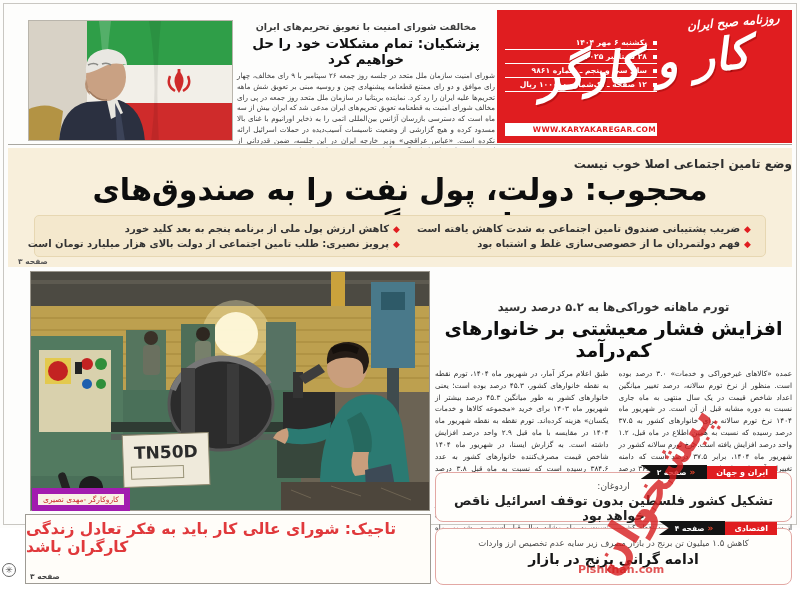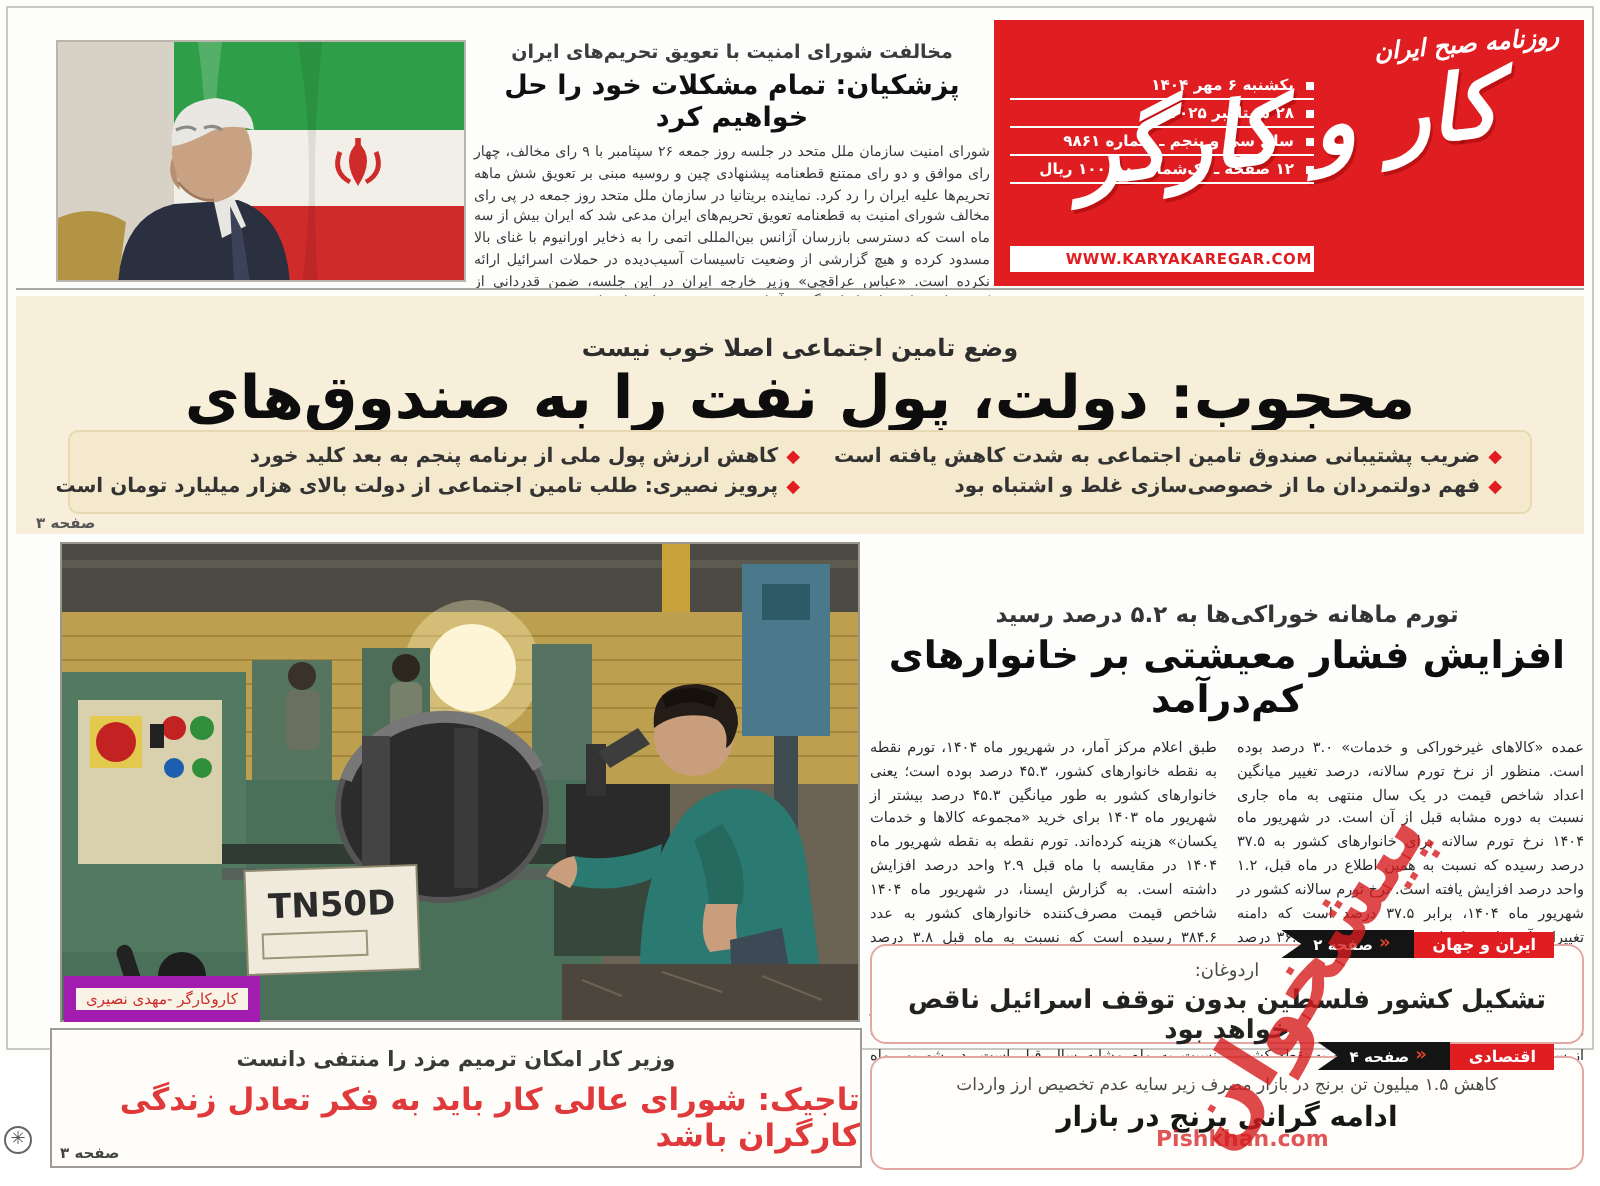--- a/index.html
+++ b/index.html
@@ -21,34 +21,34 @@
   .paper-title { position:absolute; right:42px; top:28px; color:#fff; font-size:45px; font-weight:bold; font-style:italic; transform:rotate(-7deg); letter-spacing:-1px; text-shadow:1px 2px 0 rgba(120,0,0,.35); }
   .datelist { position:absolute; left:8px; top:26px; width:152px; direction:rtl; }
   .dateline { position:relative; color:#fff; font-size:7.6px; font-weight:bold; padding:2px 10px 2px 0; border-bottom:1px solid #ffffff; white-space:nowrap; }
   .dateline .sq { position:absolute; right:0; top:5px; width:4px; height:4px; background:#fff; }
   .site-box { position:absolute; left:8px; bottom:7px; width:152px; height:13px; background:#fff; border:1px solid #fff; text-align:right; font-size:7.5px; font-weight:bold; color:#e01d20; line-height:12px; letter-spacing:.3px; }
 
   .hdiv { position:absolute; left:8px; top:144px; width:784px; border-top:1px solid #a9a7a1; }
 
   
   .lead-band { position:absolute; left:8px; top:148px; width:784px; height:119px; background:#f8efdb; }
-  .lead-kicker { text-align:center; font-size:12px; font-weight:bold; color:#2e2e2e; padding-top:19px; }
+  .lead-kicker { text-align:right; font-size:12px; font-weight:bold; color:#2e2e2e; padding-top:9px; }
   .lead-headline { text-align:center; font-size:30px; font-weight:bold; color:#0d0d0d; letter-spacing:-.5px; margin-top:1px; }
   .lead-bullets { position:absolute; left:26px; right:26px; top:67px; height:42px; background:#f4e8cd; border:1px solid #e7d7b2; border-radius:5px; direction:rtl; display:flex; padding:5px 14px; }
   .bcol { width:50%; display:flex; flex-direction:column; justify-content:space-around; }
   .bullet-item { font-size:10px; font-weight:bold; color:#333; white-space:nowrap; }
   .diamond { color:#e01d20; font-size:9px; margin-left:4px; }
   .lead-pageref { position:absolute; left:10px; bottom:1px; font-size:7.5px; font-weight:bold; color:#555; }
 
   
   .factory-photo { position:absolute; left:30px; top:271px; width:400px; height:240px; border:1px solid #9a968c; overflow:hidden; }
   .photo-credit { position:absolute; left:32px; top:488px; background:#f8f3e4; border:6px solid #a21caf; color:#cc2a2a; font-size:7.5px; font-weight:normal; padding:1px 5px; direction:rtl; z-index:4; }
   .wage-box { position:absolute; left:25px; top:514px; width:406px; height:70px; background:#fffdf9; border:1px solid #9e9b94; }
   .wage-kicker { text-align:center; font-size:10.5px; font-weight:bold; color:#3a3a3a; margin-top:9px; }
-  .wage-headline { text-align:right; font-size:15.5px; font-weight:bold; color:#e0393c; margin-top:5px; }
+  .wage-headline { text-align:left; font-size:15.5px; font-weight:bold; color:#e0393c; margin-top:5px; }
   .wage-pageref { position:absolute; left:4px; bottom:2px; font-size:7.5px; font-weight:bold; color:#444; }
 
   
   .infl { position:absolute; left:435px; top:271px; width:357px; direction:rtl;margin-top:29px; }
   .infl-kicker { text-align:center; font-size:11.5px; font-weight:bold; color:#343434; letter-spacing:1px; }
   .infl-headline { text-align:center; font-size:19px; font-weight:bold; color:#0e0e0e; margin-top:3px; }
   .infl-cols { display:flex; flex-direction:row-reverse; gap:10px; margin-top:7px; }
   .infl-col { width:50%; font-size:7.3px; line-height:1.62; text-align:justify; color:#2c2c2c; }
   .infl-cont { font-weight:bold; font-size:8.5px; color:#111; display:block; text-align:center; margin-top:3px; }
 
@@ -239,21 +239,20 @@
       <g stroke="#6d6352" stroke-width="1">
           <line x1="260" y1="218" x2="280" y2="226"></line>
           <line x1="300" y1="214" x2="330" y2="224"></line>
           <line x1="350" y1="216" x2="380" y2="228"></line>
         </g>
     </svg>
   </div>
   <div class="photo-credit">کاروکارگر -مهدی نصیری</div>
 
   <div class="wage-box">
-    <div class="wage-kicker">وزیر کار امکان ترمیم مزد را منتفی دانست</div>
     <div class="wage-headline">تاجیک: شورای عالی کار باید به فکر تعادل زندگی کارگران باشد</div>
     <div class="wage-pageref">صفحه ۳</div>
   </div>
 
   <div class="infl">
     <div class="infl-kicker">تورم ماهانه خوراکی‌ها به ۵.۲ درصد رسید</div>
     <div class="infl-headline">افزایش فشار معیشتی بر خانوارهای کم‌درآمد</div>
     <div class="infl-cols">
       <div class="infl-col">طبق اعلام مرکز آمار، در شهریور ماه ۱۴۰۴، تورم نقطه به نقطه خانوارهای کشور، ۴۵.۳ درصد بوده است؛ یعنی خانوارهای کشور به طور میانگین ۴۵.۳ درصد بیشتر از شهریور ماه ۱۴۰۳ برای خرید «مجموعه کالاها و خدمات یکسان» هزینه کرده‌اند. تورم نقطه به نقطه شهریور ماه ۱۴۰۴ در مقایسه با ماه قبل ۲.۹ واحد درصد افزایش داشته است. به گزارش ایسنا، در شهریور ماه ۱۴۰۴ شاخص قیمت مصرف‌کننده خانوارهای کشور به عدد ۳۸۴.۶ رسیده است که نسبت به ماه قبل ۳.۸ درصد افزایش، نسبت به ماه مشابه سال قبل ۴۵.۳ درصد افزایش و در ۱۲ ماهه منتهی به ماه جاری نسبت به دوره مشابه سال قبل ۳۷.۵ درصد افزایش داشته است. منظور از تورم نقطه به نقطه، درصد تغییر عدد شاخص قیمت نسبت به ماه مشابه سال قبل است. در شهریور ماه ۱۴۰۴، تورم ماهانه خانوارهای کشور برابر ۳.۸ درصد بوده است. تورم ماهانه برای گروه‌های عمده «خوراکی‌ها، آشامیدنی‌ها و دخانیات» ۵.۲ درصد و برای گروه</div>
       <div class="infl-col">

